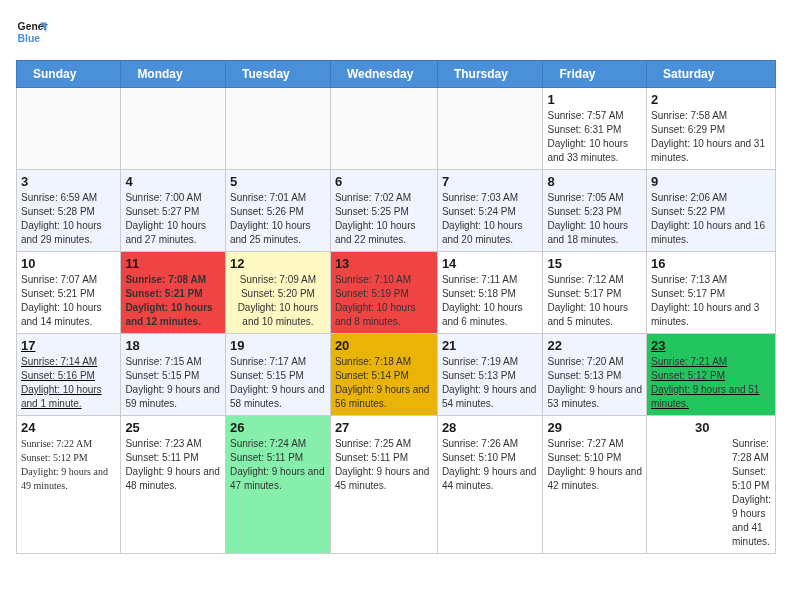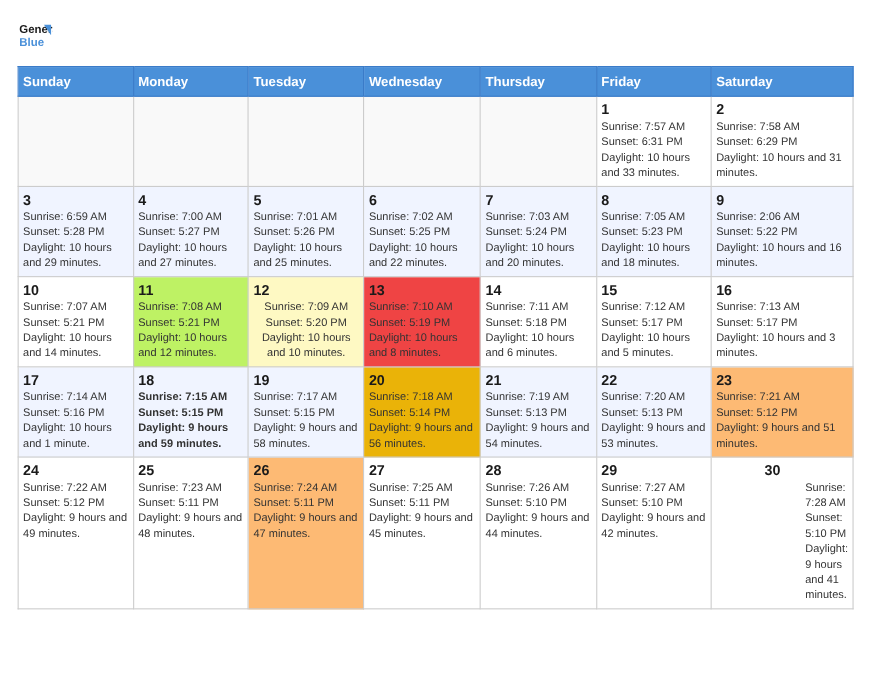--- a/index.html
+++ b/index.html
@@ -38,21 +38,21 @@
       color: #555;
     }
     .calendar {
       width: 100%;
       border-collapse: collapse;
       font-size: 11px;
     }
     .calendar th {
       background: #4a90d9;
       color: #fff;
-      padding: 6px 4px;
+      padding: 6px 16px;
       text-align: left;
       font-size: 12px;
       font-weight: bold;
       border: 1px solid #3a7bc8;
     }
     .calendar td {
       border: 1px solid #ccc;
       vertical-align: top;
       padding: 4px;
       width: 108px;
@@ -176,23 +176,23 @@
 Daylight: 10 hours and 16 minutes.</div>
         </td>
       </tr>
       <tr>
         <td style="background: rgb(255, 255, 255);">
           <div class="day-num">10</div>
           <div class="day-info" style="white-space: pre-line;">Sunrise: 7:07 AM
 Sunset: 5:21 PM
 Daylight: 10 hours and 14 minutes.</div>
         </td>
-        <td style="background: #bef264;">
+        <td style="background: #ef4444;">
           <div class="day-num">11</div>
-          <div class="day-info" style="white-space: pre-line;">Sunrise: 7:08 AM
+          <div class="day-info" style="white-space: pre-line; font-weight: bold;">Sunrise: 7:08 AM
 Sunset: 5:21 PM
 Daylight: 10 hours and 12 minutes.</div>
         </td>
         <td style="background: #fef9c3;">
           <div class="day-num">12</div>
           <div class="day-info" style="white-space: pre-line; text-align: center;">Sunrise: 7:09 AM
 Sunset: 5:20 PM
 Daylight: 10 hours and 10 minutes.</div>
         </td>
         <td style="background: #ef4444;">
@@ -214,29 +214,29 @@
 Daylight: 10 hours and 5 minutes.</div>
         </td>
         <td style="background: rgb(255, 255, 255);">
           <div class="day-num">16</div>
           <div class="day-info" style="white-space: pre-line;">Sunrise: 7:13 AM
 Sunset: 5:17 PM
 Daylight: 10 hours and 3 minutes.</div>
         </td>
       </tr>
       <tr>
-        <td style="background: rgb(240, 244, 255);">
+        <td style="background: rgb(240, 244, 255); text-decoration: underline;">
           <div class="day-num">17</div>
           <div class="day-info" style="white-space: pre-line;">Sunrise: 7:14 AM
 Sunset: 5:16 PM
 Daylight: 10 hours and 1 minute.</div>
         </td>
         <td style="background: rgb(240, 244, 255);">
           <div class="day-num">18</div>
-          <div class="day-info" style="white-space: pre-line; font-weight: bold;">Sunrise: 7:15 AM
+          <div class="day-info" style="white-space: pre-line;">Sunrise: 7:15 AM
 Sunset: 5:15 PM
 Daylight: 9 hours and 59 minutes.</div>
         </td>
         <td style="background: rgb(240, 244, 255);">
           <div class="day-num">19</div>
           <div class="day-info" style="white-space: pre-line;">Sunrise: 7:17 AM
 Sunset: 5:15 PM
 Daylight: 9 hours and 58 minutes.</div>
         </td>
         <td style="background: #eab308;">
@@ -250,41 +250,41 @@
           <div class="day-info" style="white-space: pre-line;">Sunrise: 7:19 AM
 Sunset: 5:13 PM
 Daylight: 9 hours and 54 minutes.</div>
         </td>
         <td style="background: rgb(240, 244, 255);">
           <div class="day-num">22</div>
           <div class="day-info" style="white-space: pre-line;">Sunrise: 7:20 AM
 Sunset: 5:13 PM
 Daylight: 9 hours and 53 minutes.</div>
         </td>
-        <td style="background: #fdba74;">
+        <td style="background: #22c55e; text-decoration: underline;">
           <div class="day-num">23</div>
           <div class="day-info" style="white-space: pre-line;">Sunrise: 7:21 AM
 Sunset: 5:12 PM
 Daylight: 9 hours and 51 minutes.</div>
         </td>
       </tr>
       <tr>
         <td style="background: rgb(255, 255, 255);">
           <div class="day-num">24</div>
-          <div class="day-info" style="white-space: pre-line;">Sunrise: 7:22 AM
+          <div class="day-info" style="white-space: pre-line; font-family: Liberation Serif, serif;">Sunrise: 7:22 AM
 Sunset: 5:12 PM
 Daylight: 9 hours and 49 minutes.</div>
         </td>
         <td style="background: rgb(255, 255, 255);">
           <div class="day-num">25</div>
           <div class="day-info" style="white-space: pre-line;">Sunrise: 7:23 AM
 Sunset: 5:11 PM
 Daylight: 9 hours and 48 minutes.</div>
         </td>
-        <td style="background: #fdba74;">
+        <td style="background: #86efac;">
           <div class="day-num">26</div>
           <div class="day-info" style="white-space: pre-line;">Sunrise: 7:24 AM
 Sunset: 5:11 PM
 Daylight: 9 hours and 47 minutes.</div>
         </td>
         <td style="background: rgb(255, 255, 255);">
           <div class="day-num">27</div>
           <div class="day-info" style="white-space: pre-line;">Sunrise: 7:25 AM
 Sunset: 5:11 PM
 Daylight: 9 hours and 45 minutes.</div>

